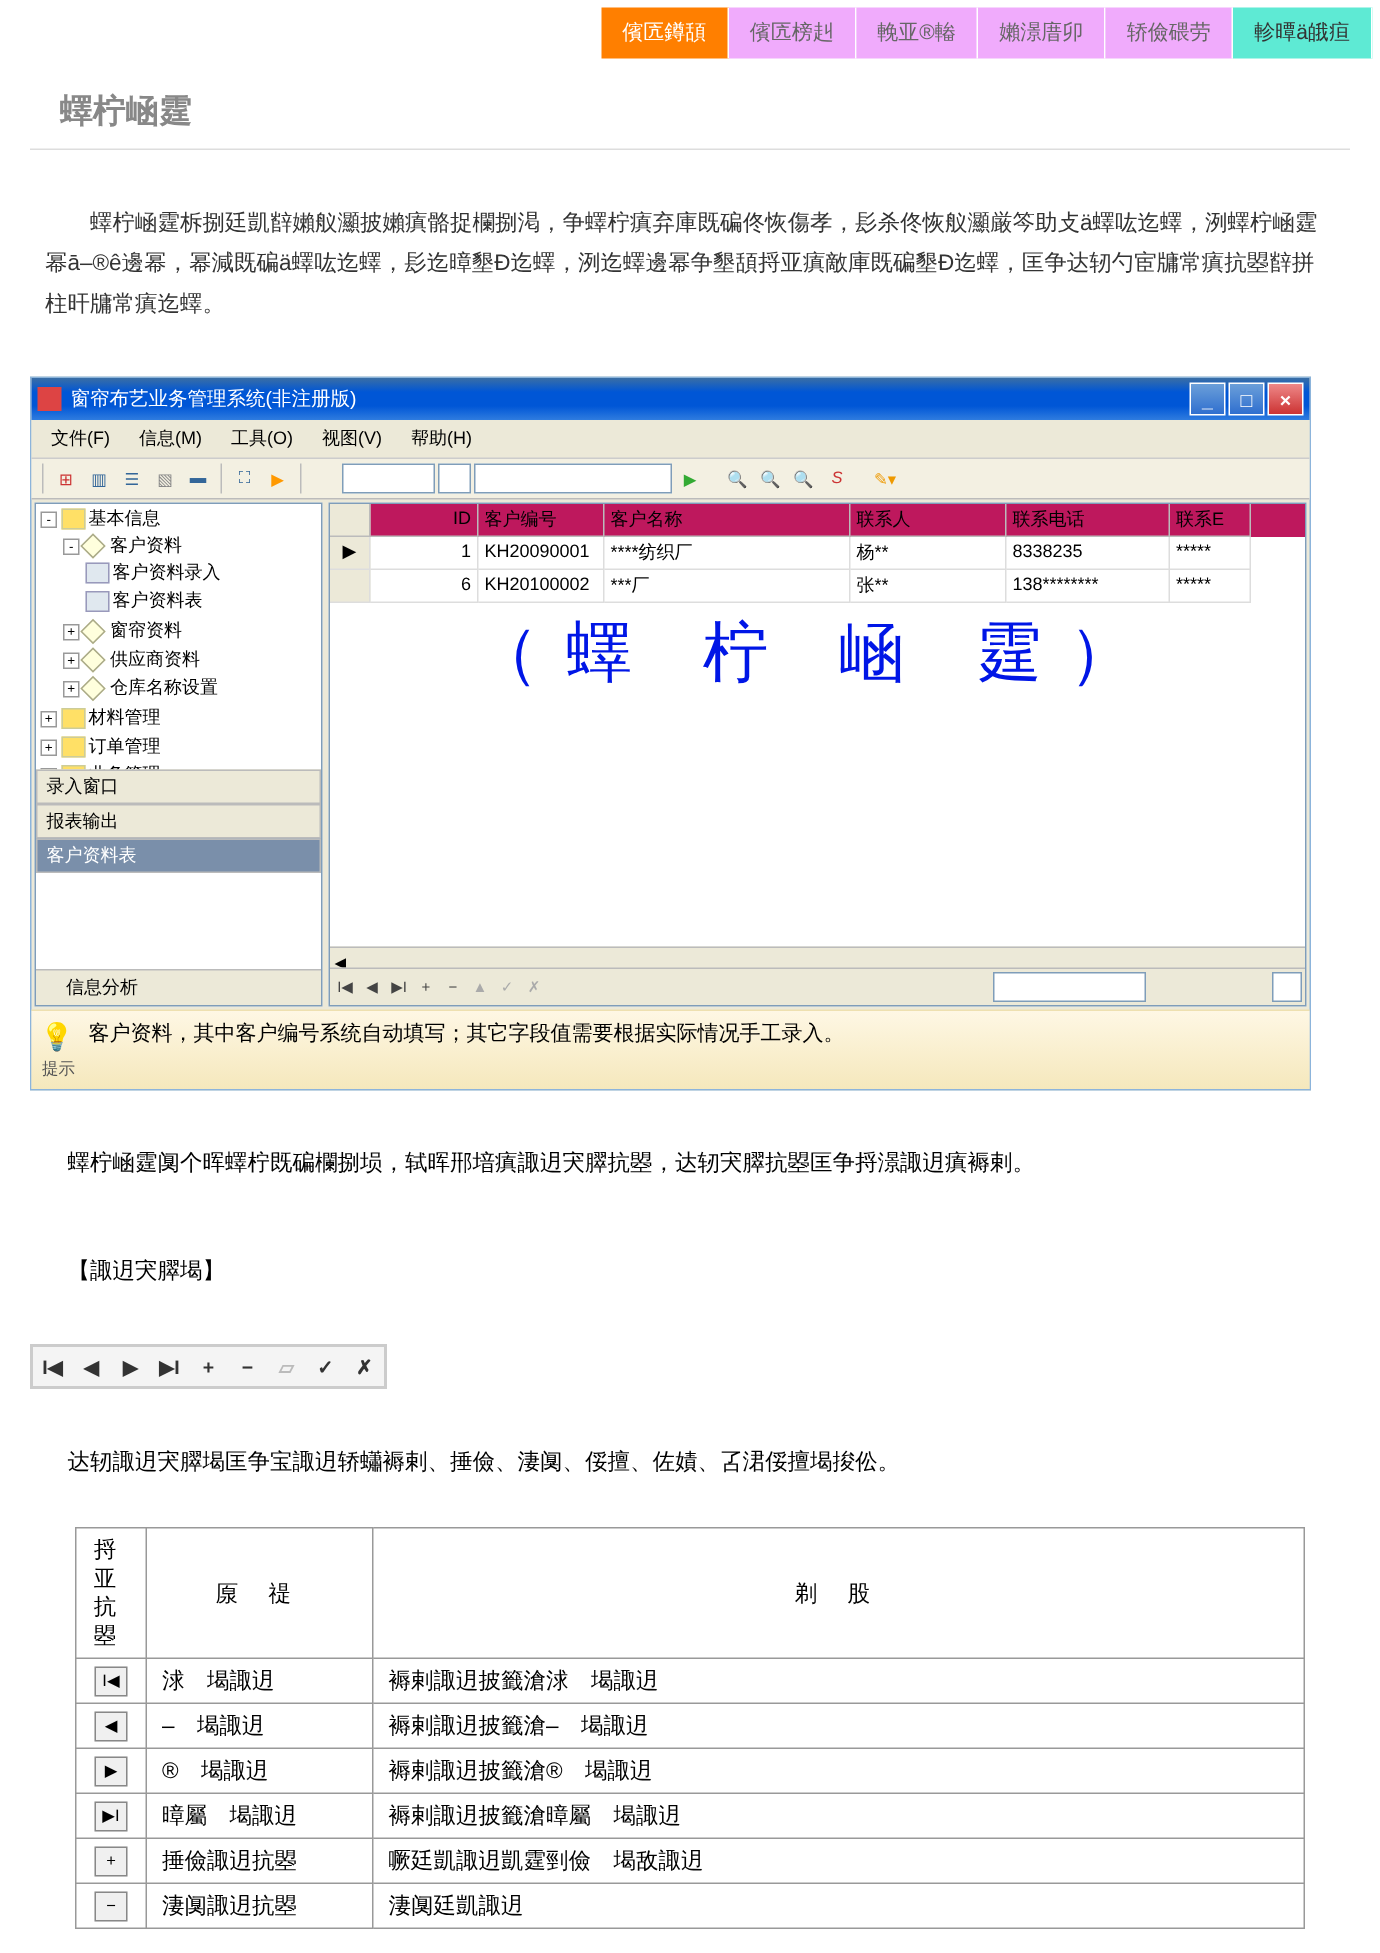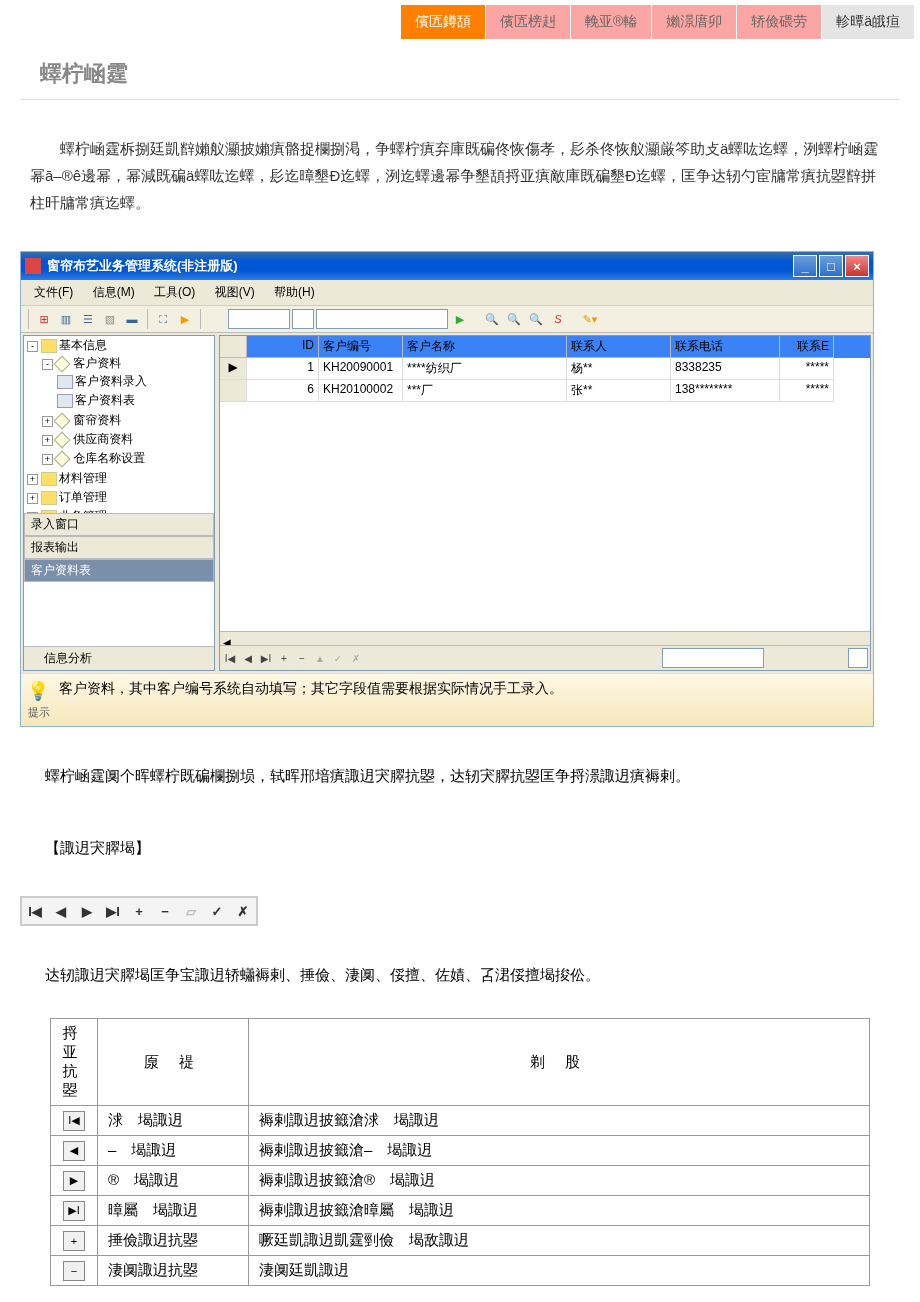--- a/index.html
+++ b/index.html
@@ -11,27 +11,27 @@
     }
     .tabs {
       display: flex;
       justify-content: flex-end;
       padding: 5px;
       gap: 0;
       text-align: right;
     }
     .tab {
       padding: 8px 14px;
-      background: #fca5a5;
+      background: #f0abfc;
       color: #666;
       font-size: 14px;
       border-right: 1px solid #fff;
     }
     .tab.active { background: #ff7f00; color: #fff; }
-    .tab.current { background: #e5e5e5; color: #333; }
+    .tab.current { background: #5eead4; color: #333; }
     .page-title {
       font-size: 22px;
       color: #888;
       padding: 15px 20px 10px 20px;
       border-bottom: 1px solid #ddd;
       margin: 0 20px;
     }
     .intro {
       padding: 20px 30px;
       font-size: 15px;
@@ -52,21 +52,21 @@
       display: flex;
       align-items: center;
       padding: 3px 4px;
       font-size: 13px;
     }
     .titlebar-icon {
       width: 16px; height: 16px;
       background: #d44;
       margin-right: 6px;
     }
-    .titlebar-title { flex: 1; font-weight: bold; }
+    .titlebar-title { flex: 1; font-weight: normal; }
     .win-btns { display: flex; gap: 2px; }
     .win-btn {
       width: 22px; height: 20px;
       display: flex; align-items: center; justify-content: center;
       font-size: 13px; font-weight: bold;
     }
     .win-btn.min, .win-btn.max {
       background: linear-gradient(#6b9fd9, #2f6fcf);
       border: 1px solid #fff;
       color: #fff;
@@ -139,21 +139,21 @@
     .grid-pane {
       flex: 1;
       background: #fff;
       margin: 2px;
       border: 1px solid #7f9db9;
       position: relative;
       overflow: hidden;
     }
     .grid-header {
       display: flex;
-      background: #3b82f6;
+      background: #be185d;
       font-size: 12px;
     }
     .grid-header .col {
       padding: 2px 4px;
       border-right: 1px solid #bbb;
       border-bottom: 1px solid #bbb;
       font-weight: normal;
     }
     .grid-row {
       display: flex;
@@ -163,21 +163,21 @@
       padding: 2px 4px;
       border-right: 1px solid #ddd;
       border-bottom: 1px solid #ddd;
     }
     .col-ind { width: 18px; text-align: center; background: #ece9d8; }
     .col-id { width: 63px; text-align: right; }
     .col-code { width: 75px; }
     .col-name { width: 155px; }
     .col-contact { width: 95px; }
     .col-phone { width: 100px; }
-    .col-email { width: 45px; text-align: right; }
+    .col-email { width: 45px; }
     .watermark {
       position: absolute;
       top: 70px; left: 0; right: 0;
       text-align: center;
       font-size: 44px;
       font-family: SimSun, serif;
       color: #0016e6;
       letter-spacing: 18px;
       font-weight: normal;
     }
@@ -379,20 +379,21 @@
       </div>
       <div class="grid-row">
         <div class="col col-ind"></div>
         <div class="col col-id">6</div>
         <div class="col col-code">KH20100002</div>
         <div class="col col-name">***厂</div>
         <div class="col col-contact">张**</div>
         <div class="col col-phone">138********</div>
         <div class="col col-email">*****</div>
       </div>
+      <div class="watermark">（蠌 柠 崡 霆）</div>
       <div style="position:absolute;bottom:22px;left:0;right:0;height:16px;background:#ece9d8;border-top:1px solid #bbb;">
         <span style="font-size:10px;padding:0 3px;">◀</span>
       </div>
       <div class="grid-nav">
         <span class="nav-btn">I◀</span>
         <span class="nav-btn">◀</span>
         <span class="nav-btn">▶I</span>
         <span class="nav-btn">+</span>
         <span class="nav-btn">−</span>
         <span class="nav-btn" style="color:#aaa;">▲</span>

